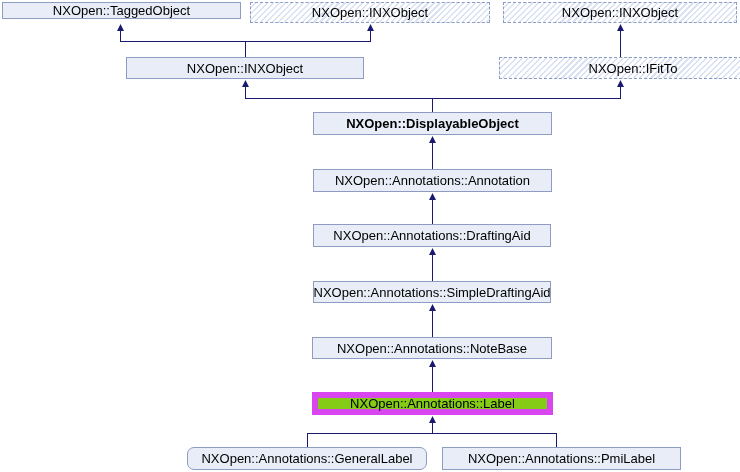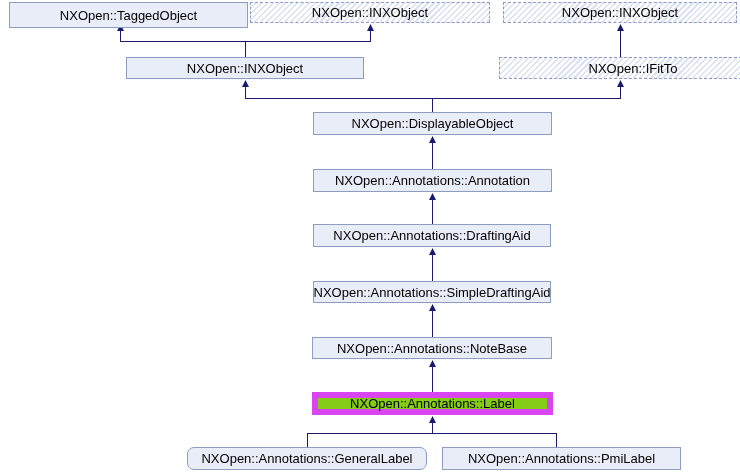--- a/index.html
+++ b/index.html
@@ -64,31 +64,31 @@
          M242 87 L249 87 L245.5 80 Z
          M617 87 L624 87 L620.5 80 Z
          M429 143 L436 143 L432.5 136 Z
          M429 200 L436 200 L432.5 193 Z
          M429 255 L436 255 L432.5 248 Z
          M429 311 L436 311 L432.5 304 Z
          M429 367 L436 367 L432.5 360 Z
          M429 423 L436 423 L432.5 416 Z"></path>
   </svg>
 
-  <div class="node solid" style="left:9px;  top:2px;  width:239px; height:26px;">NXOpen::TaggedObject</div>
+  <div class="node solid" style="left:2px;  top:2px;  width:239px; height:17px;">NXOpen::TaggedObject</div>
 
   <div class="node dashed" style="left:250px; top:2px;  width:240px; height:21px;">NXOpen::INXObject</div>
 
   <div class="node dashed" style="left:503px; top:2px;  width:234px; height:21px;">NXOpen::INXObject</div>
 
   <div class="node solid" style="left:126px; top:57px; width:238px; height:22px;">NXOpen::INXObject</div>
 
   <div class="node dashed" style="left:499px; top:57px; width:268px; height:22px;">NXOpen::IFitTo</div>
 
-  <div class="node solid" style="left:313px; top:112px; width:239px; height:23px;">NXOpen::DisplayableObject</div>
+  <div class="node solid" style="left:313px; top:112px; width:239px; height:23px;font-weight:bold;">NXOpen::DisplayableObject</div>
 
   <div class="node solid" style="left:313px; top:224px; width:238px; height:23px;">NXOpen::Annotations::DraftingAid</div>
 
   <div class="node solid" style="left:313px; top:169px; width:239px; height:23px;">NXOpen::Annotations::Annotation</div>
 
   <div class="node solid" style="left:313px; top:281px; width:238px; height:22px;">NXOpen::Annotations::SimpleDraftingAid</div>
 
   <div class="node solid" style="left:312px; top:337px; width:240px; height:22px;">NXOpen::Annotations::NoteBase</div>
 
   <div class="node current" style="left:312px; top:392px; width:241px; height:23px;">NXOpen::Annotations::Label</div>

